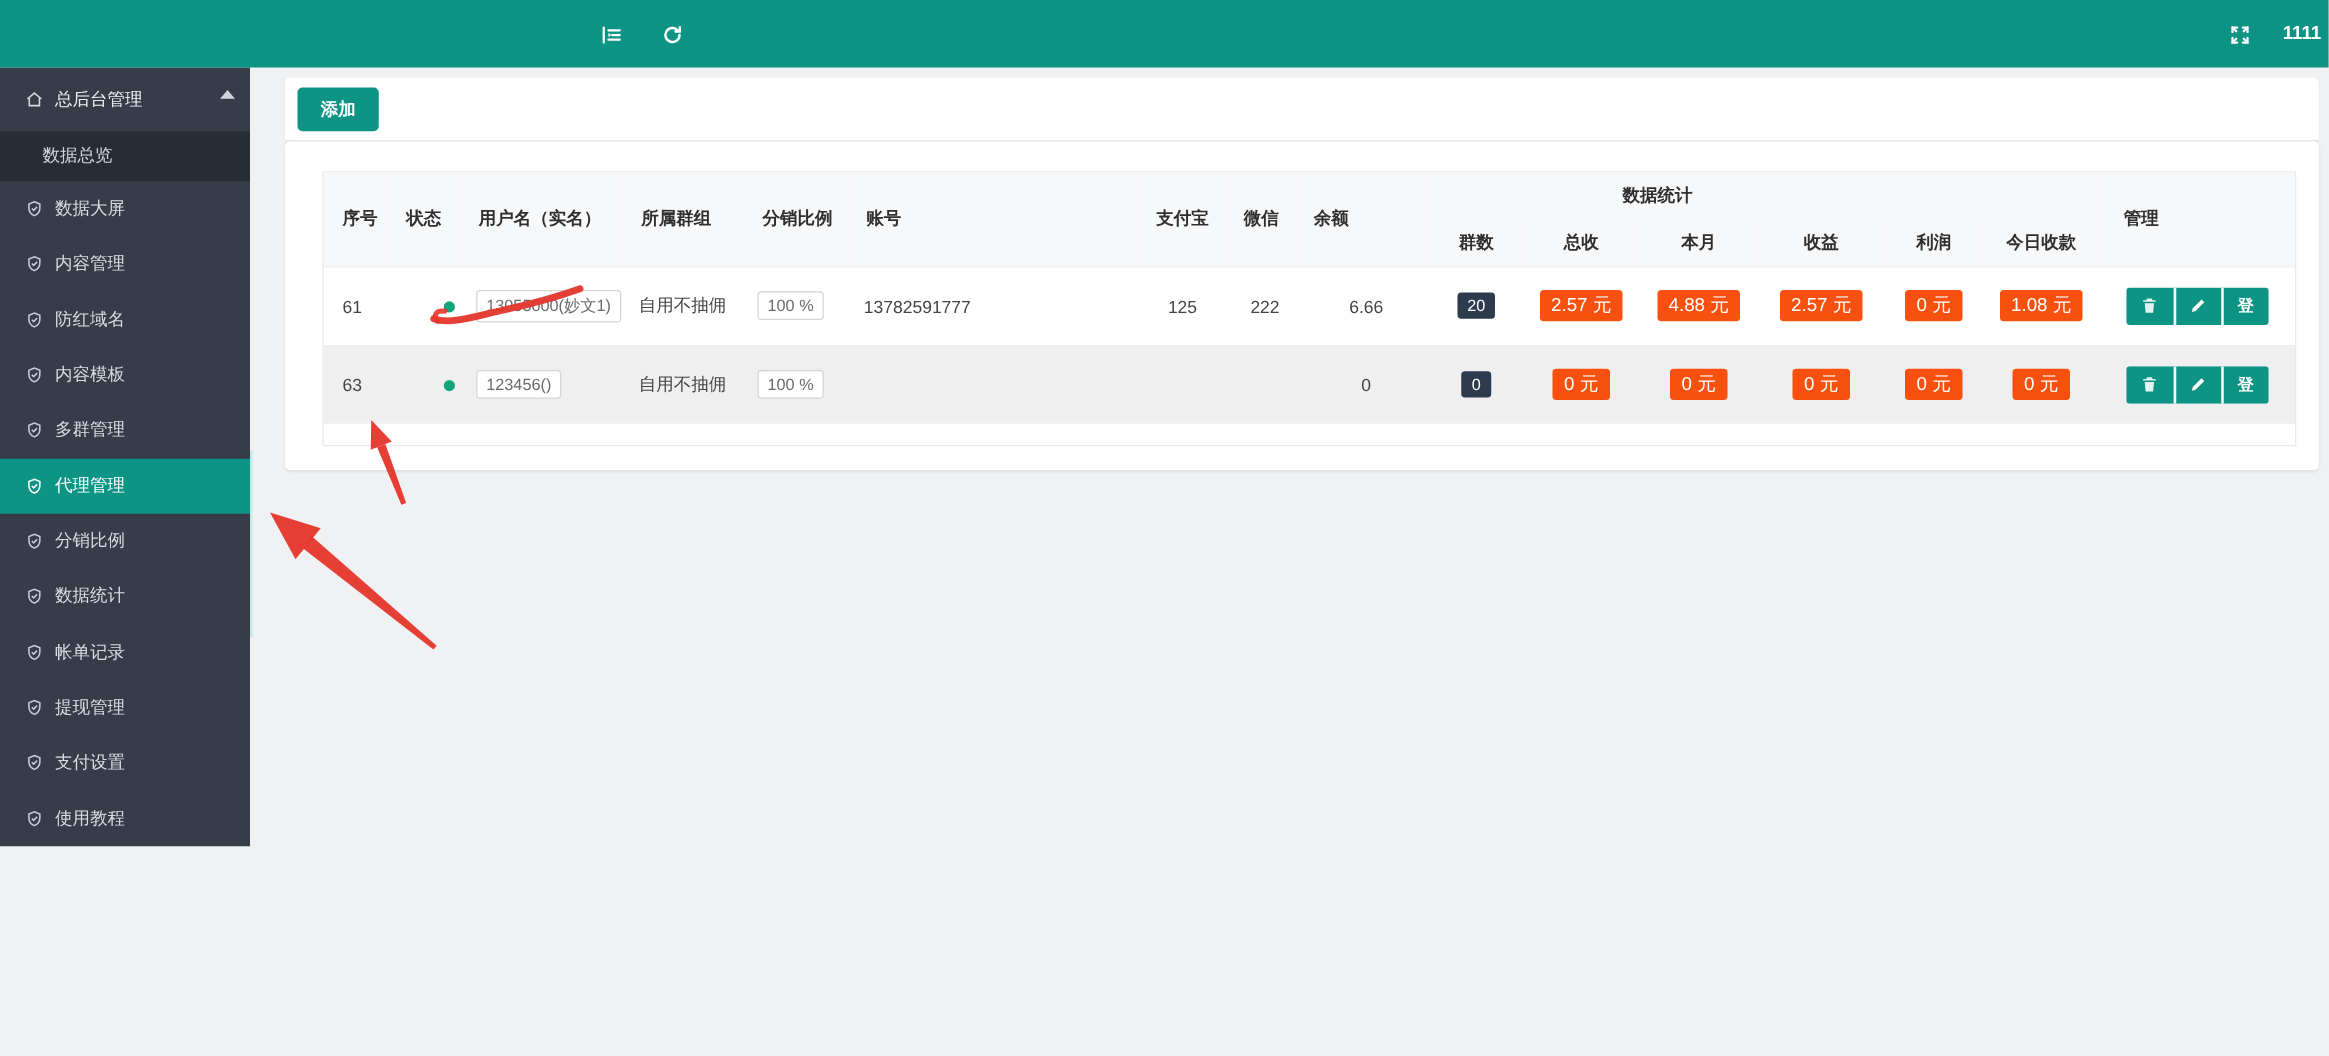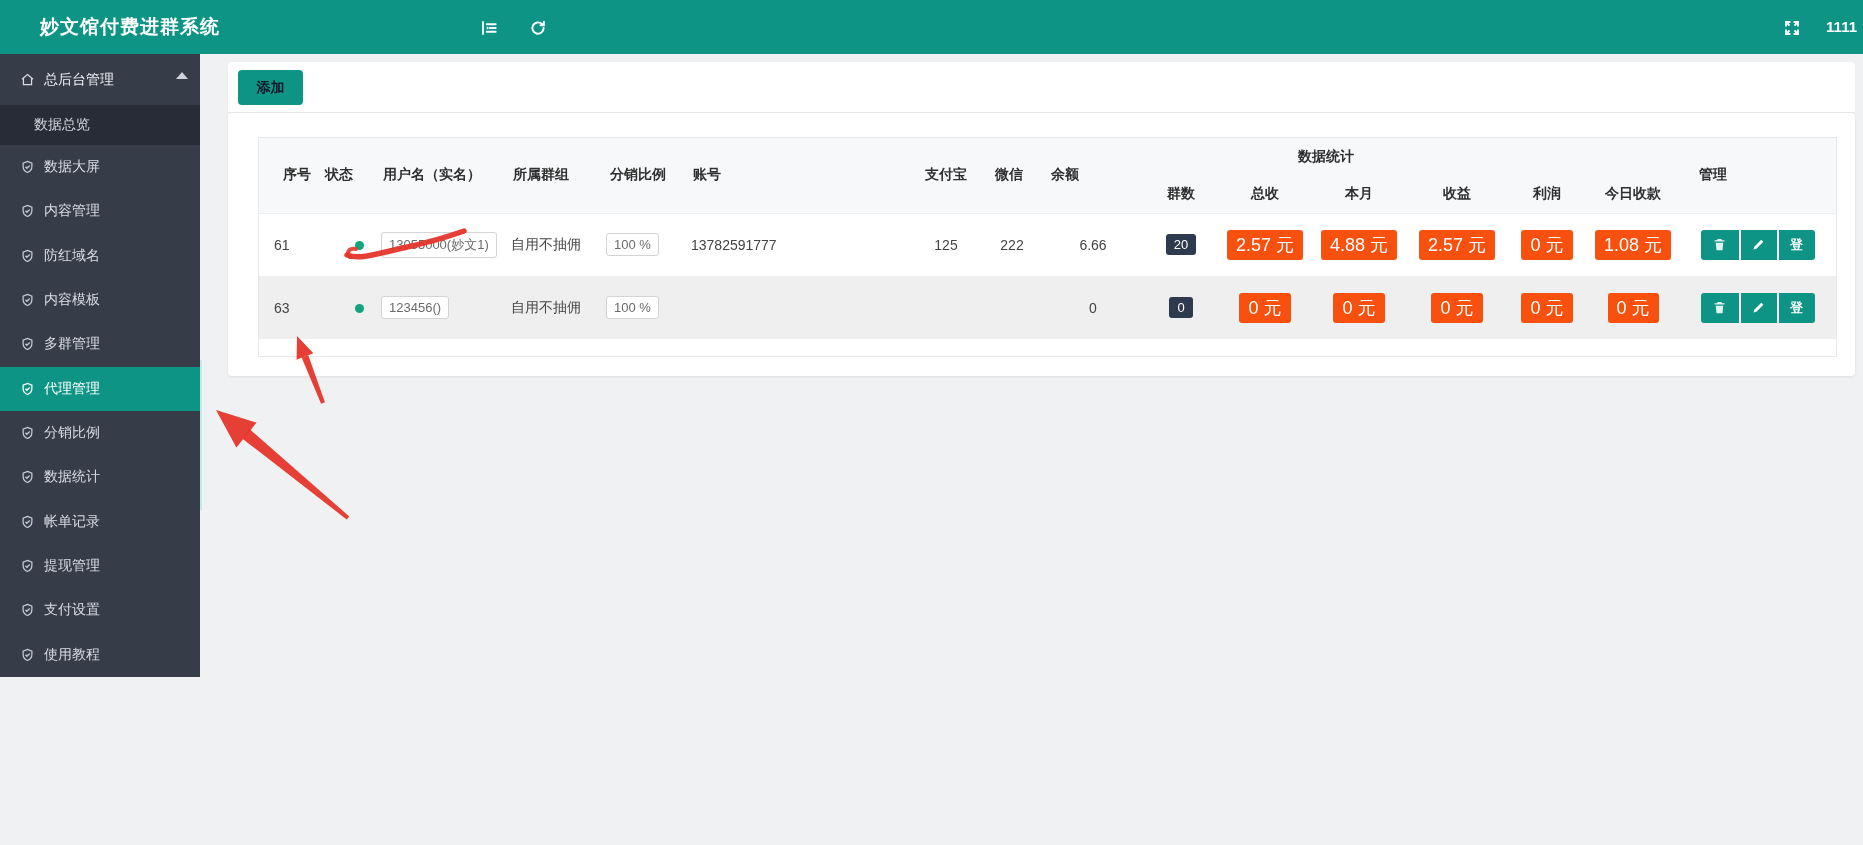--- a/index.html
+++ b/index.html
@@ -58,42 +58,42 @@
   .side-item.active { background:#0E9485; color:#fff; }
   .side-item.active .mi { color:#fff; }
   
   .toolbar-card {
     position:absolute; left:228px; top:62px; width:1627px; height:50px;
     background:#fff; border-radius:4px 4px 0 0;
     box-shadow:0 1px 2px rgba(0,0,0,0.05);
   }
   .btn-add {
     position:absolute; left:10px; top:8px; width:65px; height:35px;
-    background:#0E9485; color:#0f172a; font-size:14px; font-weight:bold;
+    background:#0E9485; color:#ffffff; font-size:14px; font-weight:bold;
     border:none; border-radius:4px; cursor:pointer;
     font-family:"Liberation Sans","DejaVu Sans",sans-serif;
   }
   
   .table-card {
     position:absolute; left:228px; top:113px; width:1627px; height:263px;
     background:#fff; border-radius:4px;
     box-shadow:0 1px 3px rgba(0,0,0,0.08);
   }
   .table-wrap {
     position:absolute; left:30px; top:24px; width:1579px; height:220px;
     border:1px solid #E7E9EC; background:#fff; overflow:hidden;
   }
   table { border-collapse:collapse; table-layout:fixed; width:1577px; font-size:14px; }
   thead { background:#F7F8FA; }
   thead th { font-weight:bold; color:#2F2F2F; }
   thead tr.hr1 { height:38px; }
   thead tr.hr2 { height:37px; }
   thead { border-bottom:1px solid #E7E9EC; }
   th.h-left { text-align:left; padding-left:14px; }
-  th.h-xu   { text-align:right; padding-left:15px; }
+  th.h-xu   { text-align:left; padding-left:15px; }
   th.h-bal  { text-align:left; padding-left:8px; }
   th.h-stats{ text-align:center; padding-right:170px; font-weight:bold; }
   th.h-sub  { text-align:center; font-weight:bold;font-family:Liberation Serif, serif; }
   th.h-manage { text-align:left; padding-left:20px; }
   tbody tr { height:63px; border-top:1px solid #EDEEF0; }
   tbody tr.alt { background:#EFEFEF; }
   td { vertical-align:middle; color:#444; }
   td.c-xu { padding-left:15px; }
   td.c-status { padding-left:44px; }
   td.c-user { padding-left:12px; }
@@ -105,21 +105,21 @@
   .field {
     display:inline-block; border:1px solid #D4D4D4; border-radius:3px;
     background:#fff; color:#6B6B6B; font-size:13px; padding:3px 7px;
     min-height:23px; cursor:text; white-space:nowrap;
   }
   .badge-dark {
     display:inline-block; background:#2E3A4D; color:#fff; font-size:13px;
     padding:3px 8px; border-radius:3px;
   }
   .badge-orange {
-    display:inline-block; background:#F8500E; color:#fff; font-size:18px;
+    display:inline-block; background:#F8500E; color:#fff; font-size:15px;
     padding:3px 9px; border-radius:3px; white-space:nowrap;
   }
   .btn-group { display:inline-flex; border-radius:3px; overflow:hidden; }
   .act-btn {
     width:38px; height:30px; background:#0E9485; border:none; cursor:pointer;
     display:flex; align-items:center; justify-content:center; color:#fff;
     font-size:13px; font-weight:bold; padding:0;
     font-family:"Liberation Sans","DejaVu Sans",sans-serif;
   }
   .act-btn + .act-btn { border-left:2px solid #FDFEFE; }
@@ -130,21 +130,20 @@
   
   .cyan-strip {
     position:absolute; left:200px; top:360px; width:2px; height:150px;
     background:rgba(110,220,205,0.35); z-index:3;
   }
 </style>
 </head>
 <body>
 
 <div class="topbar">
-  <div class="brand">妙文馆付费进群系统</div>
 
   <span class="tb-icon icon-collapse">
     <svg viewBox="0 0 24 24" fill="none" stroke="currentColor" stroke-width="2.4" stroke-linecap="round">
       <line x1="4" y1="4" x2="4" y2="20"></line>
       <line x1="9" y1="7" x2="21" y2="7"></line>
       <line x1="13" y1="12" x2="21" y2="12"></line>
       <path d="M12 12l-3-2.2v4.4z" fill="currentColor" stroke="none"></path>
       <line x1="9" y1="17" x2="21" y2="17"></line>
     </svg>
   </span>

